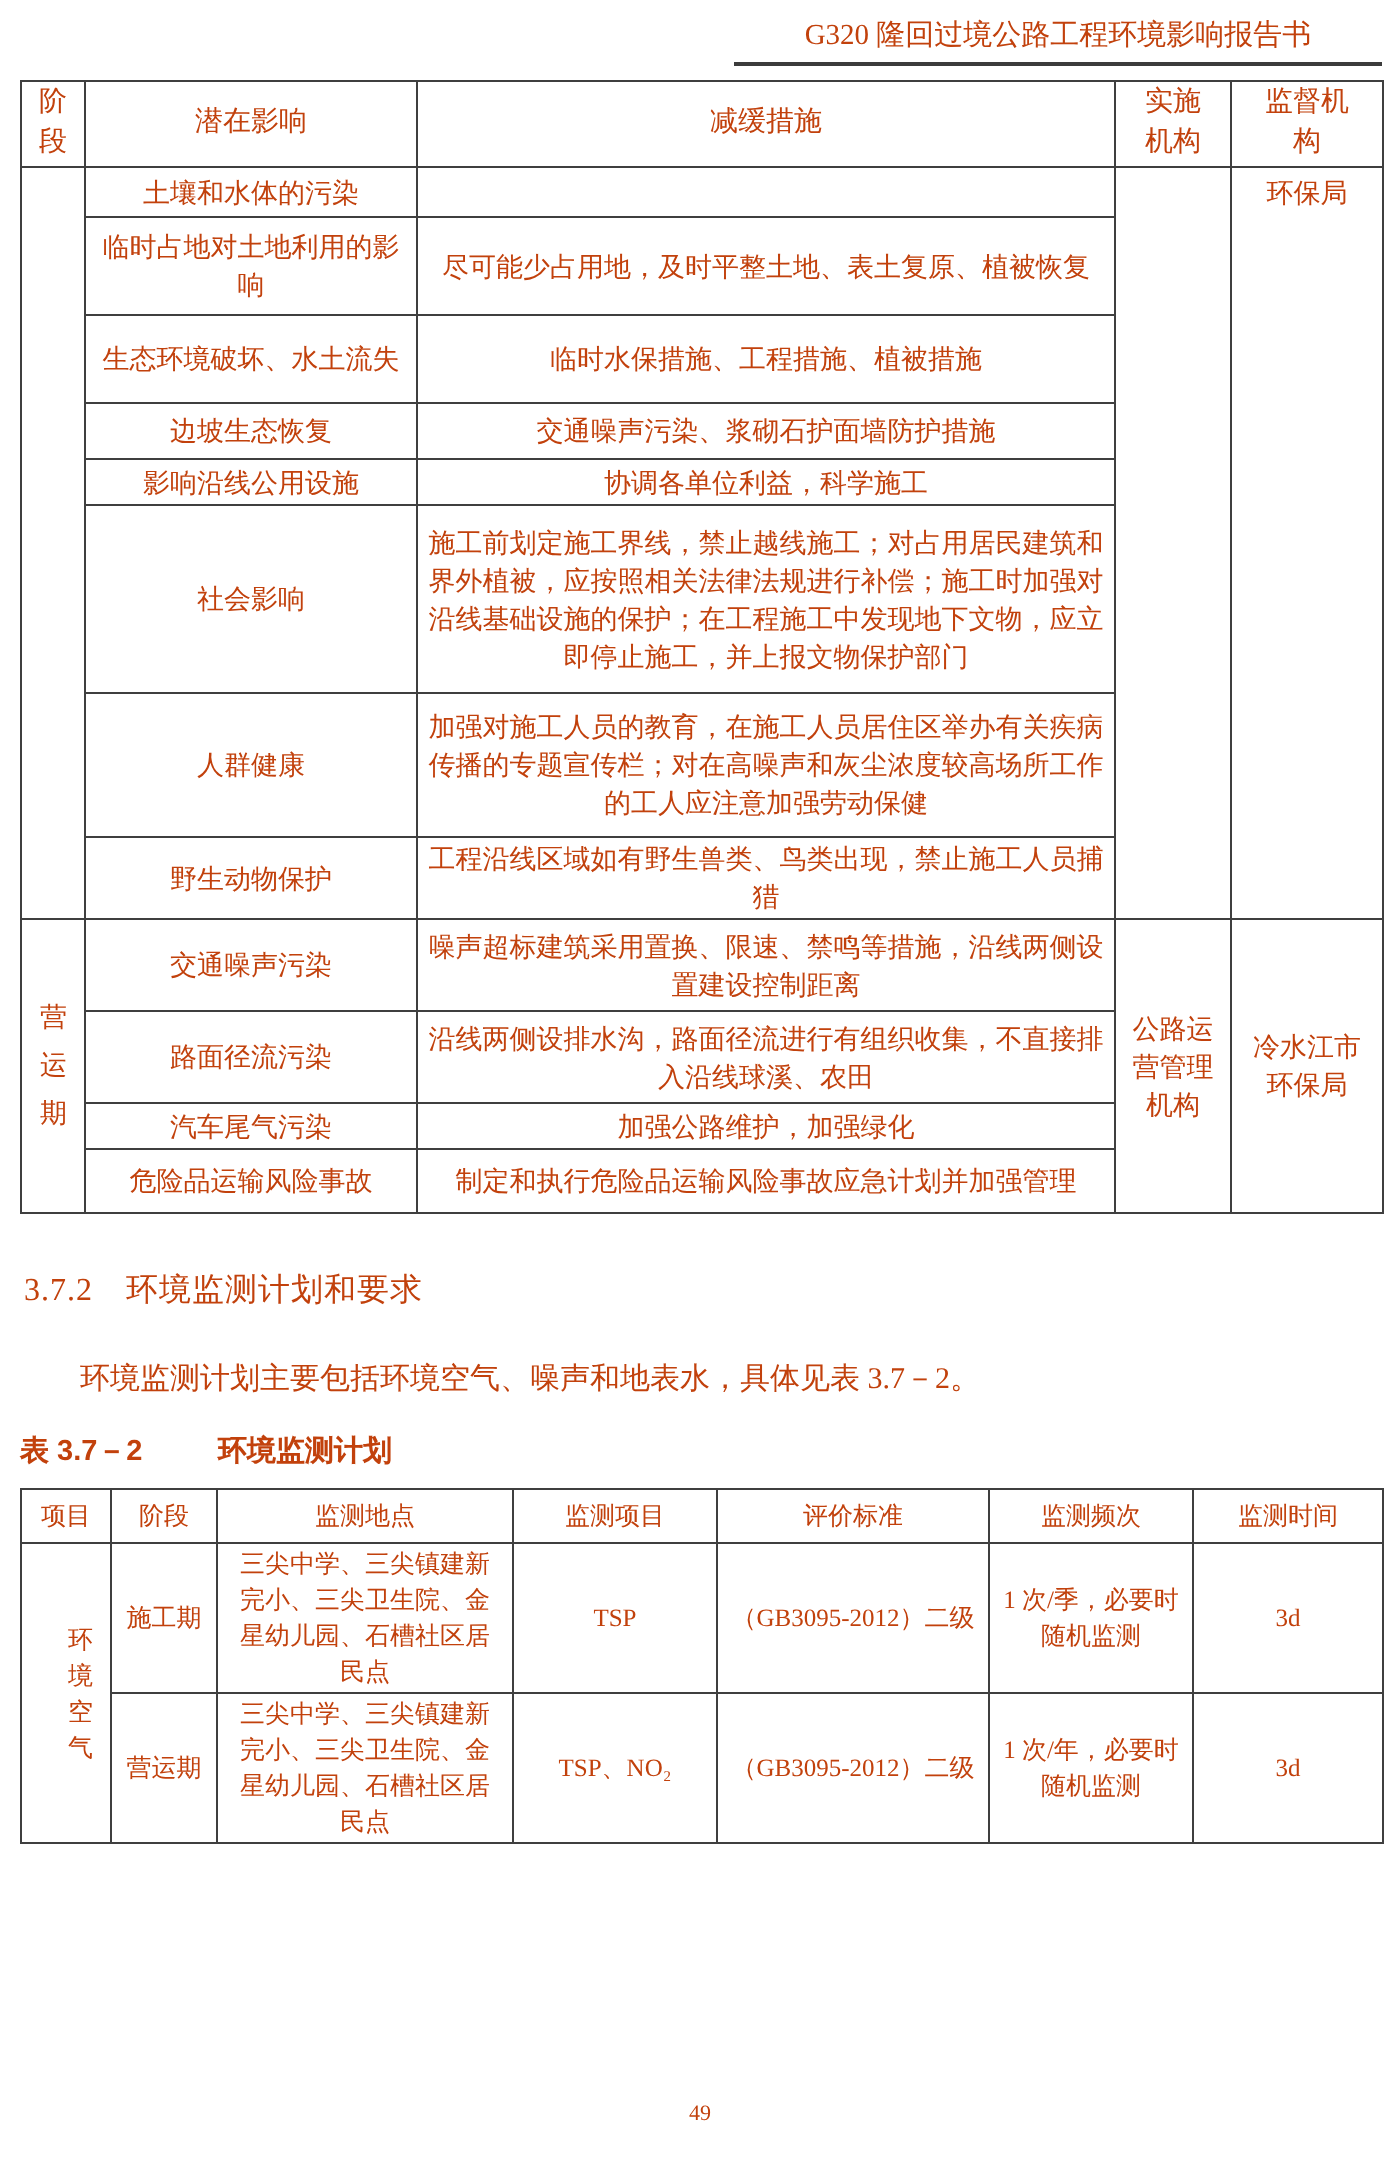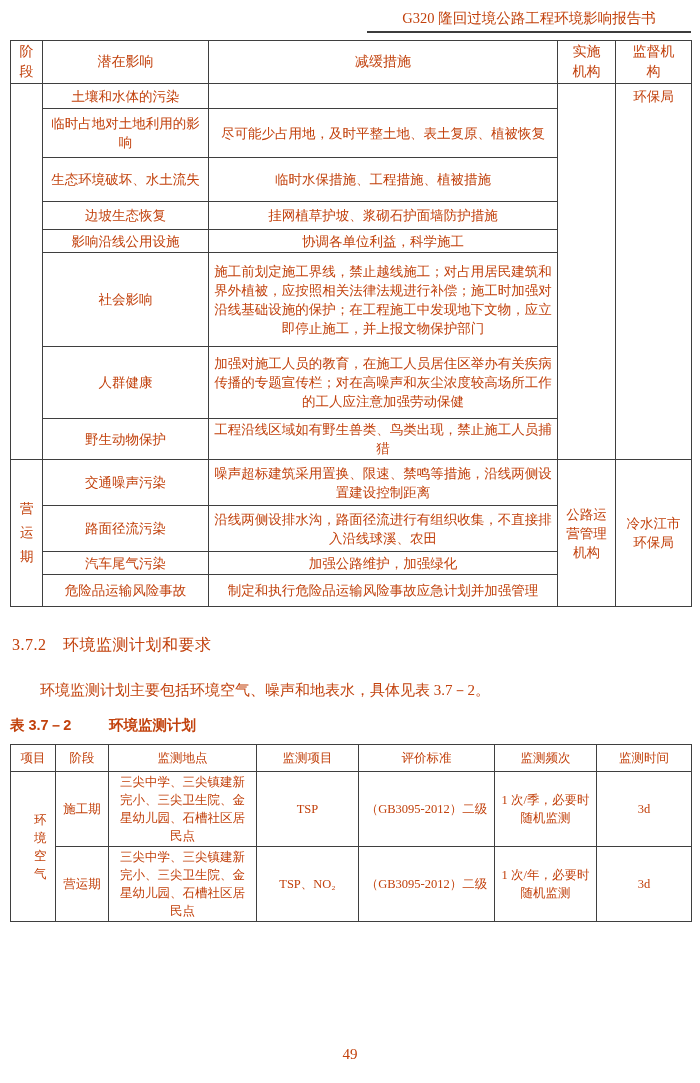--- a/index.html
+++ b/index.html
@@ -43,21 +43,21 @@
   .sec-heading { margin:28px 0 0 2px; font-size:16px; letter-spacing:0.5px; }
   .para { margin:23px 0 0 0; font-size:15px; line-height:22px; text-indent:2em; }
   .caption {
     margin:15px 0 0 0; 
     font-family:"Liberation Sans","DejaVu Sans",sans-serif;
     font-weight:bold; font-size:14.5px;
   }
   .caption .cap-title { margin-left:2.6em; }
   .page-number {
     position:absolute; bottom:20px; left:0; right:0;
-    text-align:center; font-size:15px;
+    text-align:center; font-size:11px;
   }
 </style>
 </head>
 <body>
 
 <div class="page">
 
   <div class="header">
     <div class="header-rule">G320 隆回过境公路工程环境影响报告书</div>
   </div>
@@ -89,21 +89,21 @@
       <tr style="height:49px">
         <td>临时占地对土地利用的影响</td>
         <td>尽可能少占用地，及时平整土地、表土复原、植被恢复</td>
       </tr>
       <tr style="height:44px">
         <td>生态环境破坏、水土流失</td>
         <td>临时水保措施、工程措施、植被措施</td>
       </tr>
       <tr style="height:28px">
         <td>边坡生态恢复</td>
-        <td>挂网植草护坡、浆砌石护面墙防护措施</td>
+        <td>交通噪声污染、浆砌石护面墙防护措施</td>
       </tr>
       <tr style="height:23px">
         <td>影响沿线公用设施</td>
         <td>协调各单位利益，科学施工</td>
       </tr>
       <tr style="height:94px">
         <td>社会影响</td>
         <td>施工前划定施工界线，禁止越线施工；对占用居民建筑和界外植被，应按照相关法律法规进行补偿；施工时加强对沿线基础设施的保护；在工程施工中发现地下文物，应立即停止施工，并上报文物保护部门</td>
       </tr>
       <tr style="height:72px">

